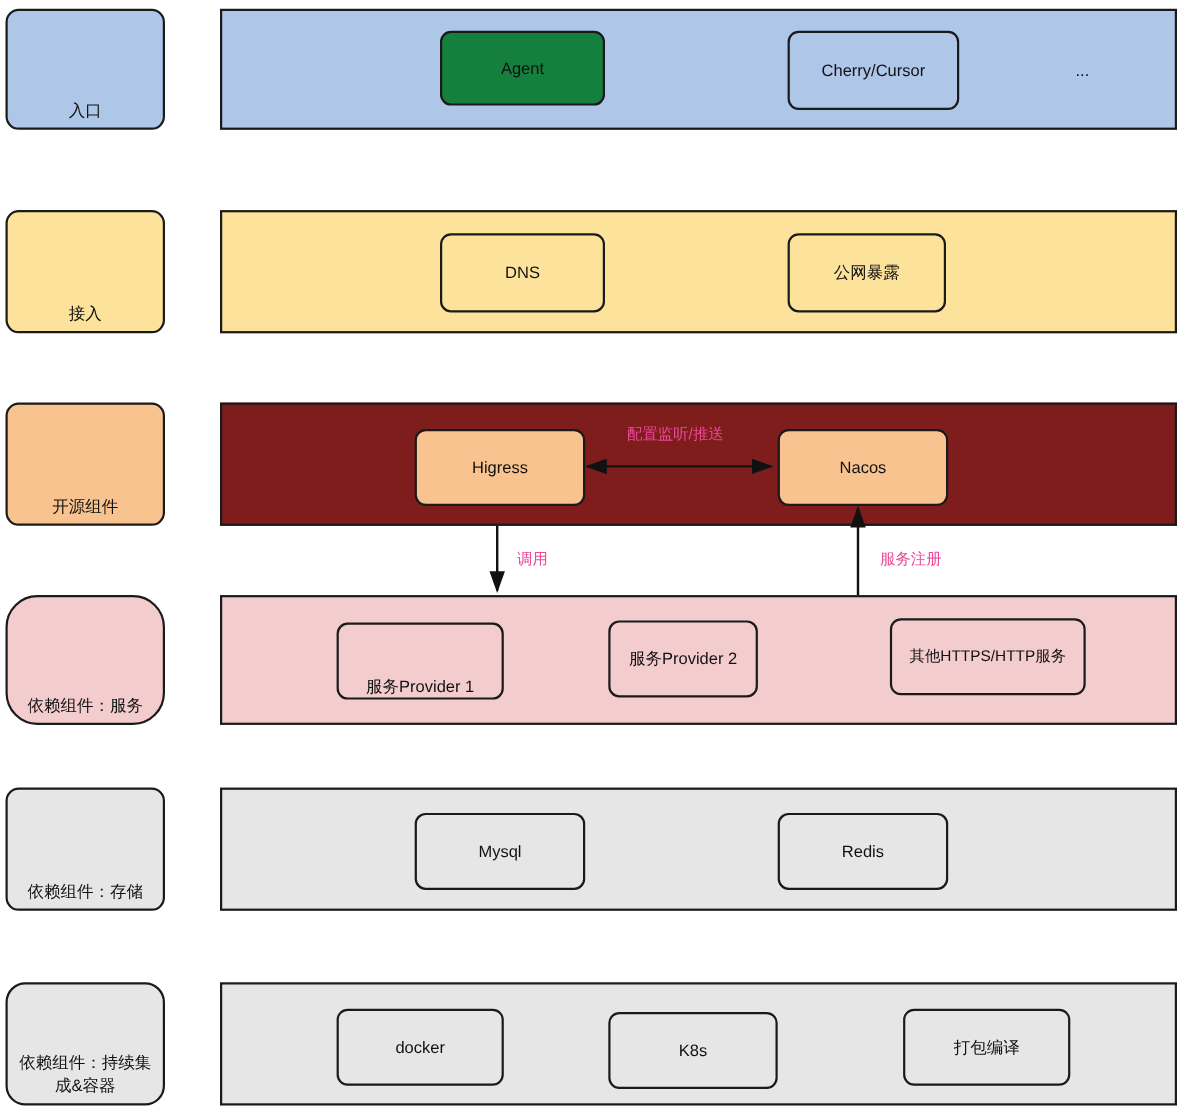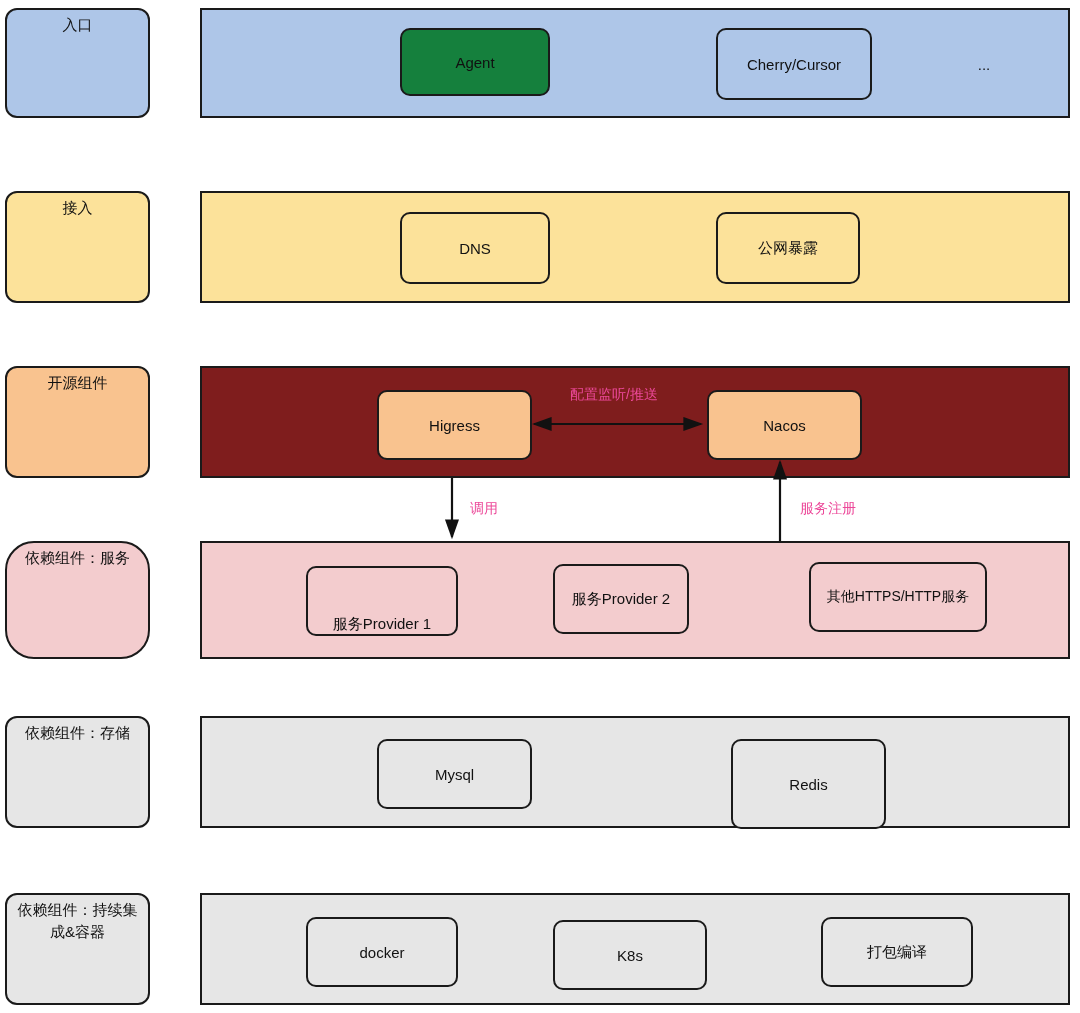--- a/index.html
+++ b/index.html
@@ -20,21 +20,21 @@
   }
   
   .cat-chip {
     position: absolute;
     left: 5px;
     width: 145px;
     box-sizing: border-box;
     border: 2px solid #1a1a1a;
     border-radius: 12px;
     display: flex;
-    align-items: flex-start;
+    align-items: flex-end;
     justify-content: center;
     text-align: center;
     font-size: 15px;
     color: #111111;
     line-height: 1.45;
     padding: 4px 8px;
   }
   
   .band {
     position: absolute;
@@ -140,26 +140,26 @@
     </div>
   </div>
 
   <div class="cat-chip" style="top:716px; height:112px; background:#e6e6e6;">
     <span>依赖组件：存储</span>
   </div>
   <div class="band" style="top:716px; height:112px; background:#e6e6e6;">
     <div class="node" style="left:175px; top:21px; width:155px; height:70px; background:#e6e6e6;">
       <span>Mysql</span>
     </div>
-    <div class="node" style="left:505px; top:21px; width:155px; height:90px; background:#e6e6e6;margin-left:24px;">
+    <div class="node" style="left:505px; top:21px; width:155px; height:70px; background:#e6e6e6;">
       <span>Redis</span>
     </div>
   </div>
 
-  <div class="cat-chip" style="top:893px; height:112px; background:#e6e6e6;">
+  <div class="cat-chip" style="top:893px; height:112px; background:#e6e6e6;border-radius:18px;">
     <span>依赖组件：持续集成&amp;容器</span>
   </div>
   <div class="band" style="top:893px; height:112px; background:#e6e6e6;">
     <div class="node" style="left:104px; top:22px; width:152px; height:70px; background:#e6e6e6;">
       <span>docker</span>
     </div>
     <div class="node" style="left:351px; top:25px; width:154px; height:70px; background:#e6e6e6;">
       <span>K8s</span>
     </div>
     <div class="node" style="left:619px; top:22px; width:152px; height:70px; background:#e6e6e6;">

